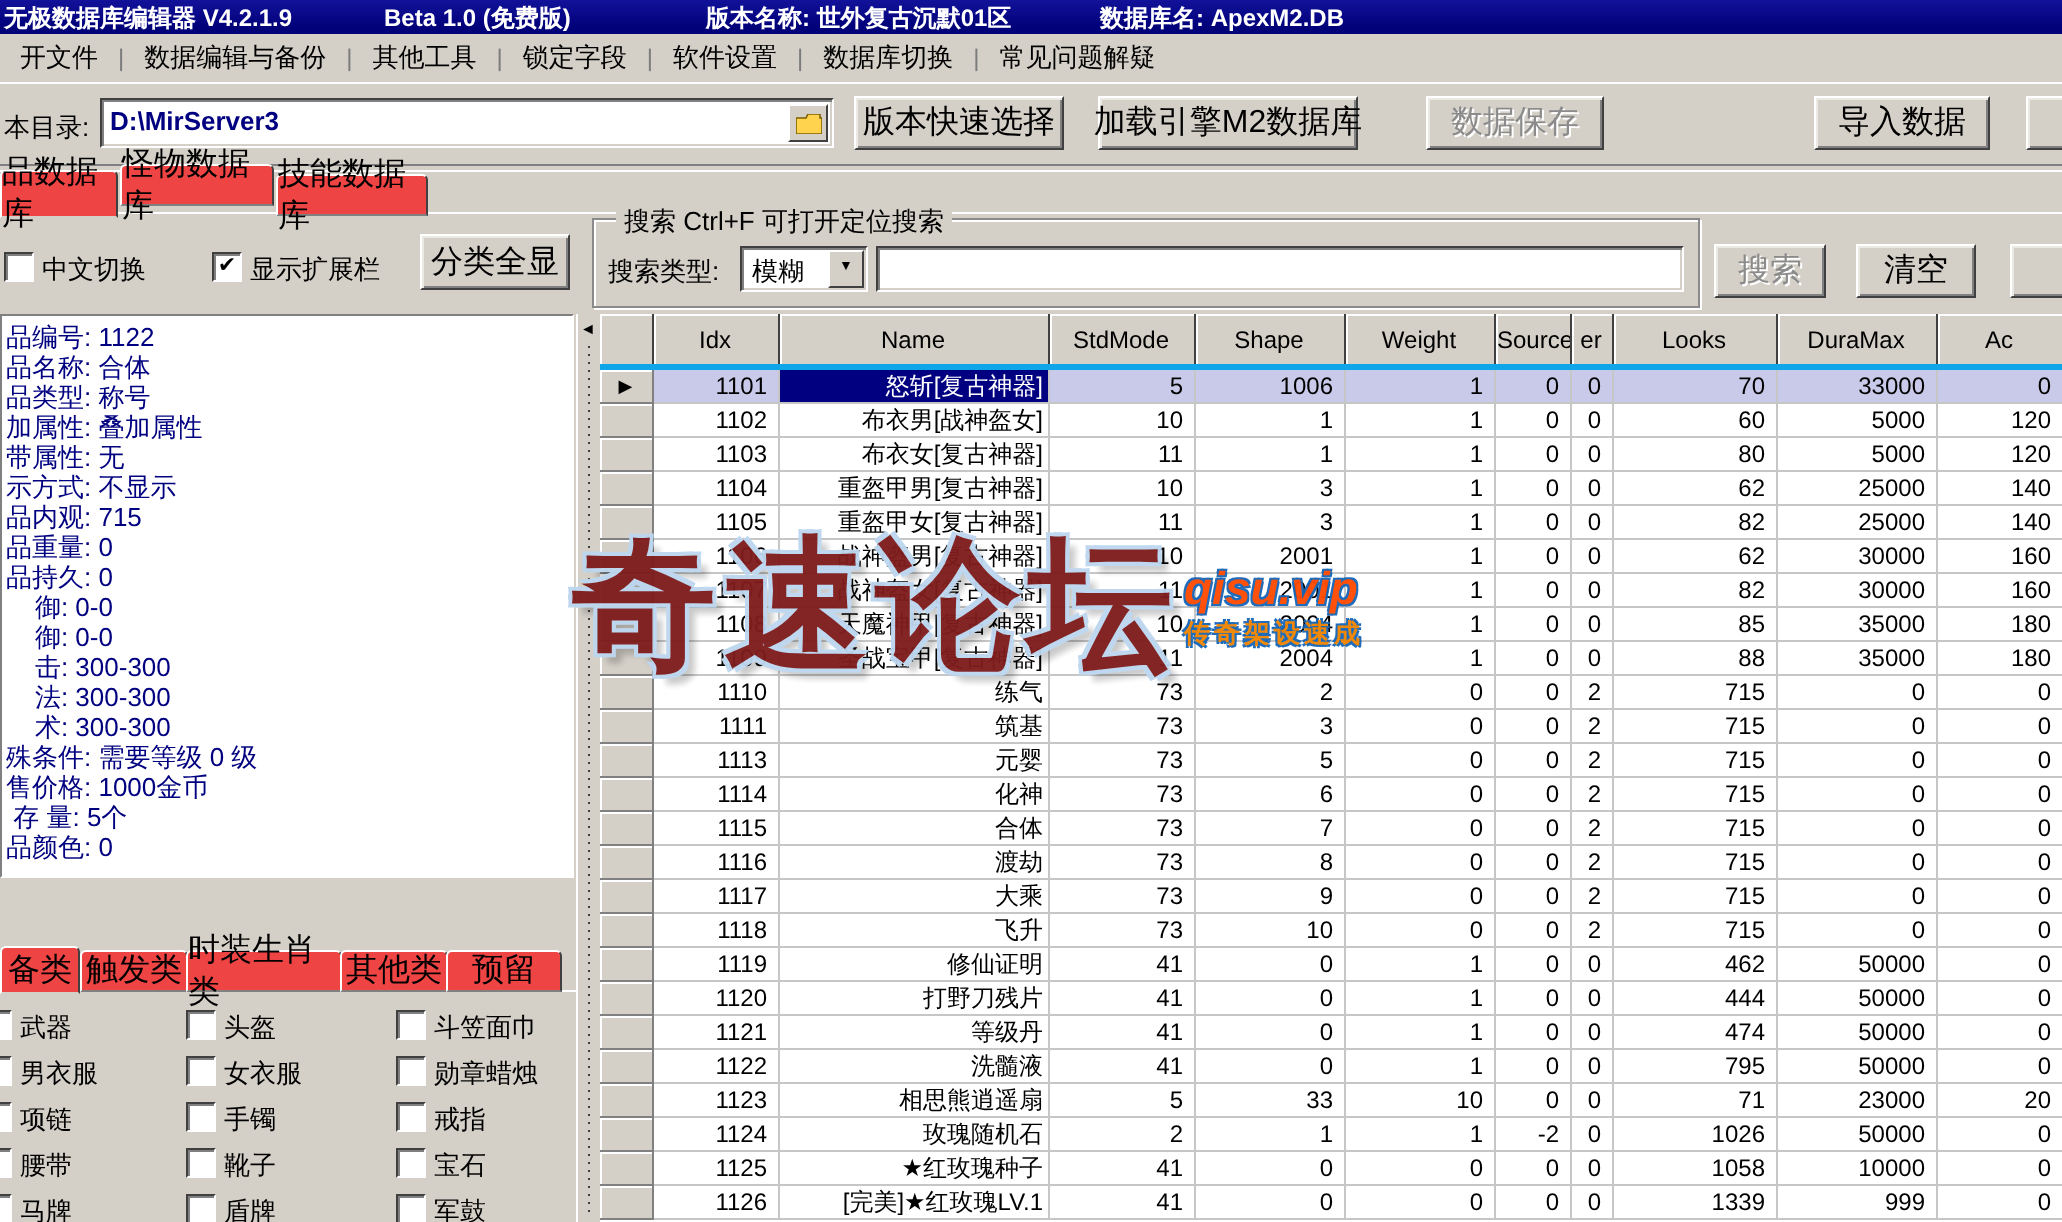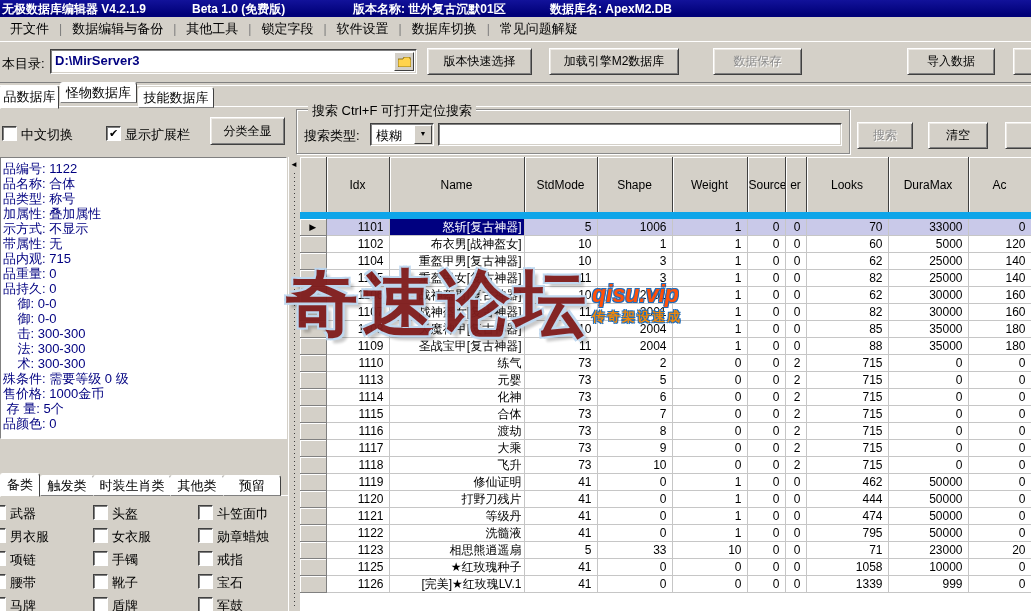--- a/index.html
+++ b/index.html
@@ -16,59 +16,59 @@
   
   .menubar{position:absolute;left:0;top:17px;width:1031px;height:24px;
     display:flex;align-items:center;background:#d4d0c8;border-bottom:1px solid #fff;}
   .menu-item{padding:0 10px;cursor:default;white-space:nowrap;font-size:13px;}
   .menu-sep{color:#7b7b7b;}
   .hr-groove{position:absolute;left:0;width:1031px;height:2px;
     border-top:1px solid #808080;border-bottom:1px solid #ffffff;}
   
   .btn{position:absolute;background:#d4d0c8;border:1px solid;border-color:#ffffff #404040 #404040 #ffffff;
     box-shadow:inset 1px 1px 0 #ece9e4, inset -1px -1px 0 #808080;
-    display:flex;align-items:center;justify-content:center;font-size:12px;cursor:default;white-space:nowrap;}
+    display:flex;align-items:center;justify-content:center;font-size:16px;cursor:default;white-space:nowrap;}
   .btn.disabled{color:#8b8b8b;text-shadow:1px 1px 0 #ffffff;}
   .sunken{position:absolute;background:#fff;border:1px solid;border-color:#404040 #ffffff #ffffff #404040;
     box-shadow:inset 1px 1px 0 #808080, inset -1px -1px 0 #d4d0c8;}
   .cb{position:absolute;width:13px;height:13px;background:#fff;border:1px solid;
     border-color:#404040 #ffffff #ffffff #404040;box-shadow:inset 1px 1px 0 #808080;
     font-size:11px;line-height:12px;text-align:center;color:#000;}
   .cb-label{position:absolute;white-space:nowrap;font-size:13px;}
   
   .dir-label{position:absolute;left:2px;top:55px;font-size:13px;}
   .dir-input{left:50px;top:49px;width:365px;height:23px;}
   .dir-text{position:absolute;left:4px;top:3px;color:#000080;font-weight:bold;font-size:13px;white-space:nowrap;}
   .folder-btn{position:absolute;right:2px;top:2px;width:18px;height:17px;background:#d4d0c8;
     border:1px solid;border-color:#fff #404040 #404040 #fff;display:flex;align-items:center;justify-content:center;}
   
   .tabline{position:absolute;left:0;top:106px;width:1031px;border-top:1px solid #ffffff;}
-  .tab{position:absolute;background:#ffffff;border:1px solid;border-color:#ffffff #404040 #d4d0c8 #ffffff;
-    border-radius:3px 3px 0 0;display:flex;align-items:center;justify-content:center;font-size:13px;cursor:default;}
+  .tab{position:absolute;background:#ef4444;border:1px solid;border-color:#ffffff #404040 #d4d0c8 #ffffff;
+    border-radius:3px 3px 0 0;display:flex;align-items:center;justify-content:center;font-size:16px;cursor:default;}
   
   .groupbox{position:absolute;left:296px;top:109px;width:552px;height:43px;
     border:1px solid #8a8a8a;box-shadow:inset 1px 1px 0 #fff,1px 1px 0 #fff;}
   .legend{position:absolute;left:308px;top:102px;background:#d4d0c8;padding:0 4px;font-size:13px;white-space:nowrap;z-index:2;}
   .combo-arrow-btn{position:absolute;right:1px;top:1px;width:16px;height:17px;background:#d4d0c8;
     border:1px solid;border-color:#fff #404040 #404040 #fff;font-size:7px;line-height:16px;text-align:center;color:#000;}
   
   .item-panel{position:absolute;left:0;top:157px;width:287px;height:282px;background:#fff;
     border:1px solid;border-color:#808080 #ffffff #ffffff #808080;overflow:hidden;padding:3px 0 0 2px;box-sizing:border-box;}
   .panel-line{height:15px;line-height:15px;color:#000080;font-size:13px;white-space:pre;}
   
   .splitter{position:absolute;left:288px;top:157px;width:12px;height:454px;background:#d4d0c8;border-left:1px solid #fff;}
   .splitter:before{content:"";position:absolute;left:5px;top:16px;bottom:4px;width:1px;
     background:repeating-linear-gradient(180deg,#404040 0 1px,transparent 1px 4px);}
   .split-arrow{position:absolute;left:1px;top:3px;font-size:8px;color:#000;}
   
   .gridwrap{position:absolute;left:300px;top:157px;width:731px;height:454px;overflow:hidden;background:#fff;}
   table.grid{border-collapse:collapse;table-layout:fixed;width:731px;}
-  .grid th{background:#d4d0c8;border-right:1px solid #404040;border-bottom:7px solid #0ea5e9;
+  .grid th{background:#d4d0c8;border-right:1px solid #404040;border-bottom:3px solid #0ea5e9;
     box-shadow:inset 1px 1px 0 #fff;font-weight:normal;font-size:12px;height:25px;
-    overflow:hidden;white-space:nowrap;text-align:center;padding:15px 1px;}
+    overflow:hidden;white-space:nowrap;text-align:center;padding:0 1px;}
   .grid td{font-size:12px;height:16px;line-height:15px;border-right:1px solid #c6c6c6;border-bottom:1px solid #c6c6c6;
     white-space:nowrap;overflow:hidden;padding:0 5px 0 2px;text-align:right;background:#fff;}
   .grid td.name{text-align:right;padding:0 2px 0 3px;}
   .grid td.ind{background:#d4d0c8;border-right:1px solid #808080;border-bottom:1px solid #808080;
     box-shadow:inset 1px 1px 0 #fff;text-align:center;padding:0;font-size:9px;line-height:16px;}
   .grid tr.sel td{background:#c9c9e9;}
   .grid tr.sel td.name{background:#000080;color:#fff;}
   .grid tr.sel td.ind{background:#d4d0c8;}
   
   .cat-row{position:absolute;left:0;width:288px;height:23px;}
@@ -152,22 +152,22 @@
   </div>
   <div class="btn disabled" style="left:857px;top:122px;width:54px;height:25px">搜索</div>
   <div class="btn" style="left:928px;top:122px;width:58px;height:25px">清空</div>
   <div class="btn" style="left:1005px;top:122px;width:30px;height:25px"></div>
 
   <div class="item-panel" id="itemPanel">
       <div class="panel-line">品编号: 1122</div>
       <div class="panel-line">品名称: 合体</div>
       <div class="panel-line">品类型: 称号</div>
       <div class="panel-line">加属性: 叠加属性</div>
+      <div class="panel-line">带属性: 无</div>
       <div class="panel-line">示方式: 不显示</div>
-      <div class="panel-line">带属性: 无</div>
       <div class="panel-line">品内观: 715</div>
       <div class="panel-line">品重量: 0</div>
       <div class="panel-line">品持久: 0</div>
       <div class="panel-line">    御: 0-0</div>
       <div class="panel-line">    御: 0-0</div>
       <div class="panel-line">    击: 300-300</div>
       <div class="panel-line">    法: 300-300</div>
       <div class="panel-line">    术: 300-300</div>
       <div class="panel-line">殊条件: 需要等级 0 级</div>
       <div class="panel-line">售价格: 1000金币</div>
@@ -231,20 +231,33 @@
             <td>1</td>
             <td>1</td>
             <td>0</td>
             <td>0</td>
             <td>60</td>
             <td>5000</td>
             <td>120</td>
           </tr>
           <tr>
             <td class="ind"></td>
+            <td>1103</td>
+            <td class="name">布衣女[复古神器]</td>
+            <td>11</td>
+            <td>1</td>
+            <td>1</td>
+            <td>0</td>
+            <td>0</td>
+            <td>80</td>
+            <td>5000</td>
+            <td>120</td>
+          </tr>
+          <tr>
+            <td class="ind"></td>
             <td>1104</td>
             <td class="name">重盔甲男[复古神器]</td>
             <td>10</td>
             <td>3</td>
             <td>1</td>
             <td>0</td>
             <td>0</td>
             <td>62</td>
             <td>25000</td>
             <td>140</td>
@@ -313,20 +326,33 @@
             <td>88</td>
             <td>35000</td>
             <td>180</td>
           </tr>
           <tr>
             <td class="ind"></td>
             <td>1110</td>
             <td class="name">练气</td>
             <td>73</td>
             <td>2</td>
+            <td>0</td>
+            <td>0</td>
+            <td>2</td>
+            <td>715</td>
+            <td>0</td>
+            <td>0</td>
+          </tr>
+          <tr>
+            <td class="ind"></td>
+            <td>1111</td>
+            <td class="name">筑基</td>
+            <td>73</td>
+            <td>3</td>
             <td>0</td>
             <td>0</td>
             <td>2</td>
             <td>715</td>
             <td>0</td>
             <td>0</td>
           </tr>
           <tr>
             <td class="ind"></td>
             <td>1113</td>
@@ -462,20 +488,33 @@
             <td>1123</td>
             <td class="name">相思熊逍遥扇</td>
             <td>5</td>
             <td>33</td>
             <td>10</td>
             <td>0</td>
             <td>0</td>
             <td>71</td>
             <td>23000</td>
             <td>20</td>
+          </tr>
+          <tr>
+            <td class="ind"></td>
+            <td>1124</td>
+            <td class="name">玫瑰随机石</td>
+            <td>2</td>
+            <td>1</td>
+            <td>1</td>
+            <td>-2</td>
+            <td>0</td>
+            <td>1026</td>
+            <td>50000</td>
+            <td>0</td>
           </tr>
           <tr>
             <td class="ind"></td>
             <td>1125</td>
             <td class="name">★红玫瑰种子</td>
             <td>41</td>
             <td>0</td>
             <td>0</td>
             <td>0</td>
             <td>0</td>

